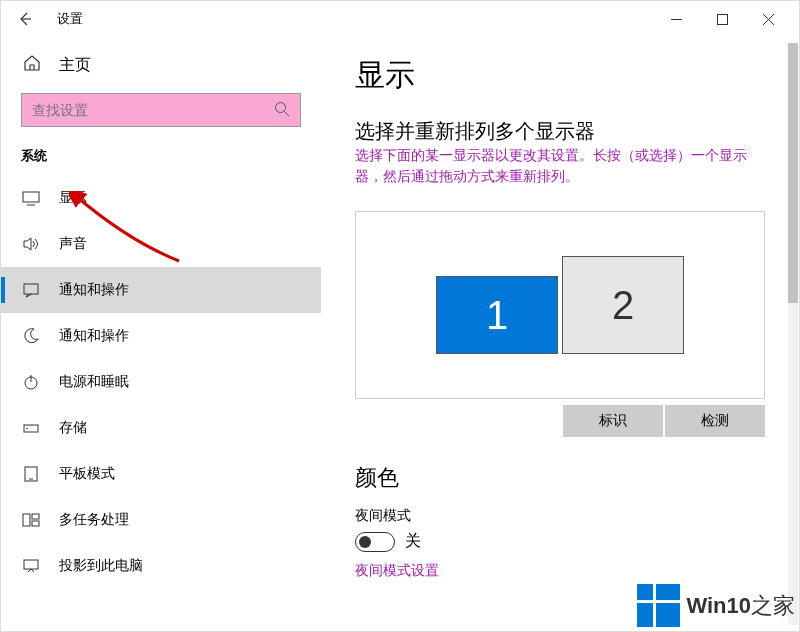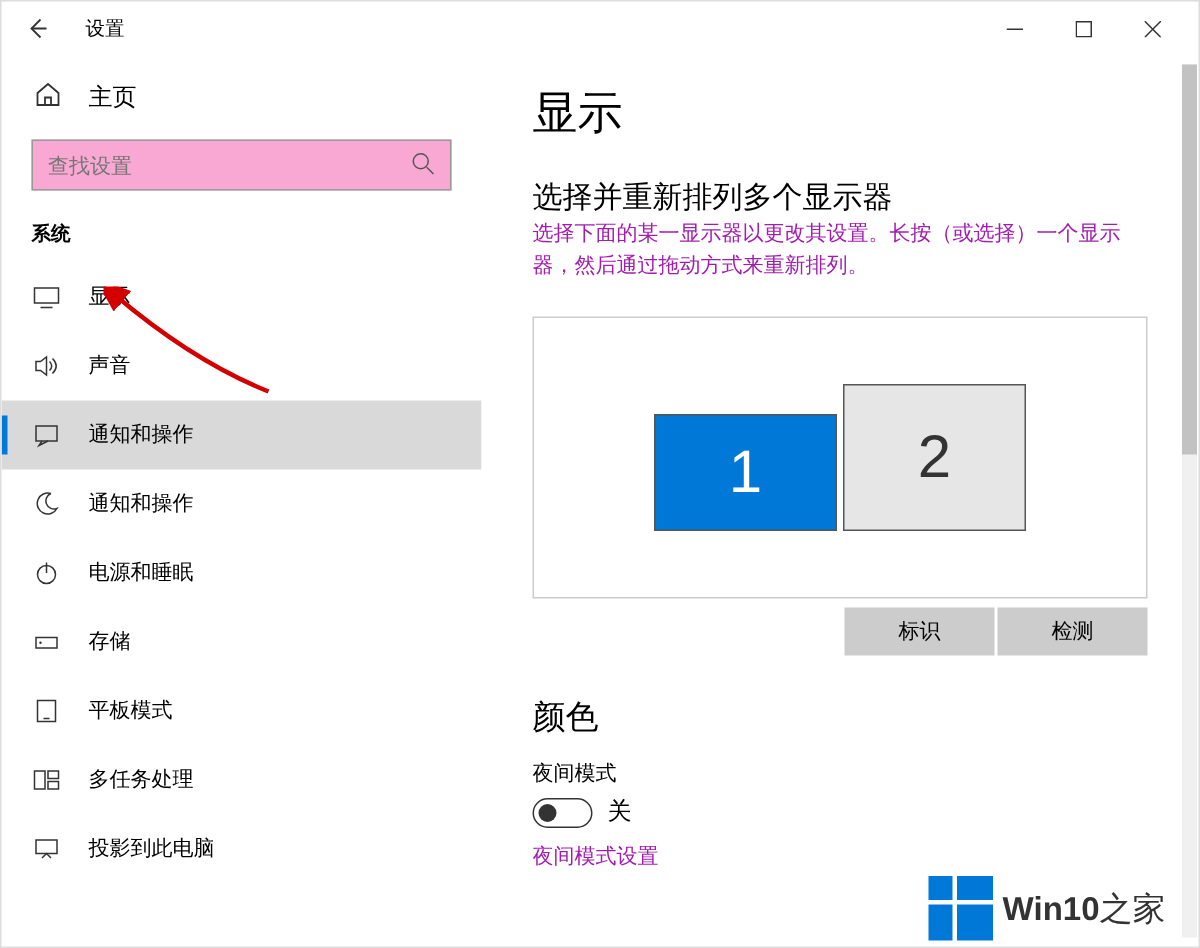--- a/index.html
+++ b/index.html
@@ -44,21 +44,21 @@
     .toggle-row { display:flex; align-items:center; gap:10px; margin-bottom:10px;}
     .toggle { width:40px; height:20px; border:1px solid #333; border-radius:10px; position:relative; cursor:pointer;}
     .toggle::after{content:"";position:absolute;left:3px;top:3px;width:12px;height:12px;border-radius:50%;background:#333;}
     .link { color:#a21caf; font-size:14px; cursor:pointer;}
     
     .annotation-arrow { position:absolute; left:68px; top:190px; pointer-events:none;}
     
     .scrollbar-track { position:absolute; right:1px; top:42px; width:10px; bottom:6px; background:#f0f0f0;}
     .scrollbar-thumb { position:absolute; right:1px; top:42px; width:10px; height:260px; background:#c2c2c2;}
     
-    .watermark { position:absolute; right:22px; bottom:4px; display:flex; align-items:center; gap:6px; pointer-events:none;}
+    .watermark { position:absolute; right:4px; bottom:4px; display:flex; align-items:center; gap:6px; pointer-events:none;}
     .watermark-text { font-size:22px; font-weight:600; color:#333;}
     .win-logo { display:grid; grid-template-columns: 16px 24px; grid-template-rows: 16px 24px; gap:3px;}
     .win-logo div{background:#0078d7;}
   </style>
 </head>
 <body>
 
 <div class="titlebar">
   <div class="back-btn">
     <svg width="16" height="16" viewBox="0 0 16 16">

